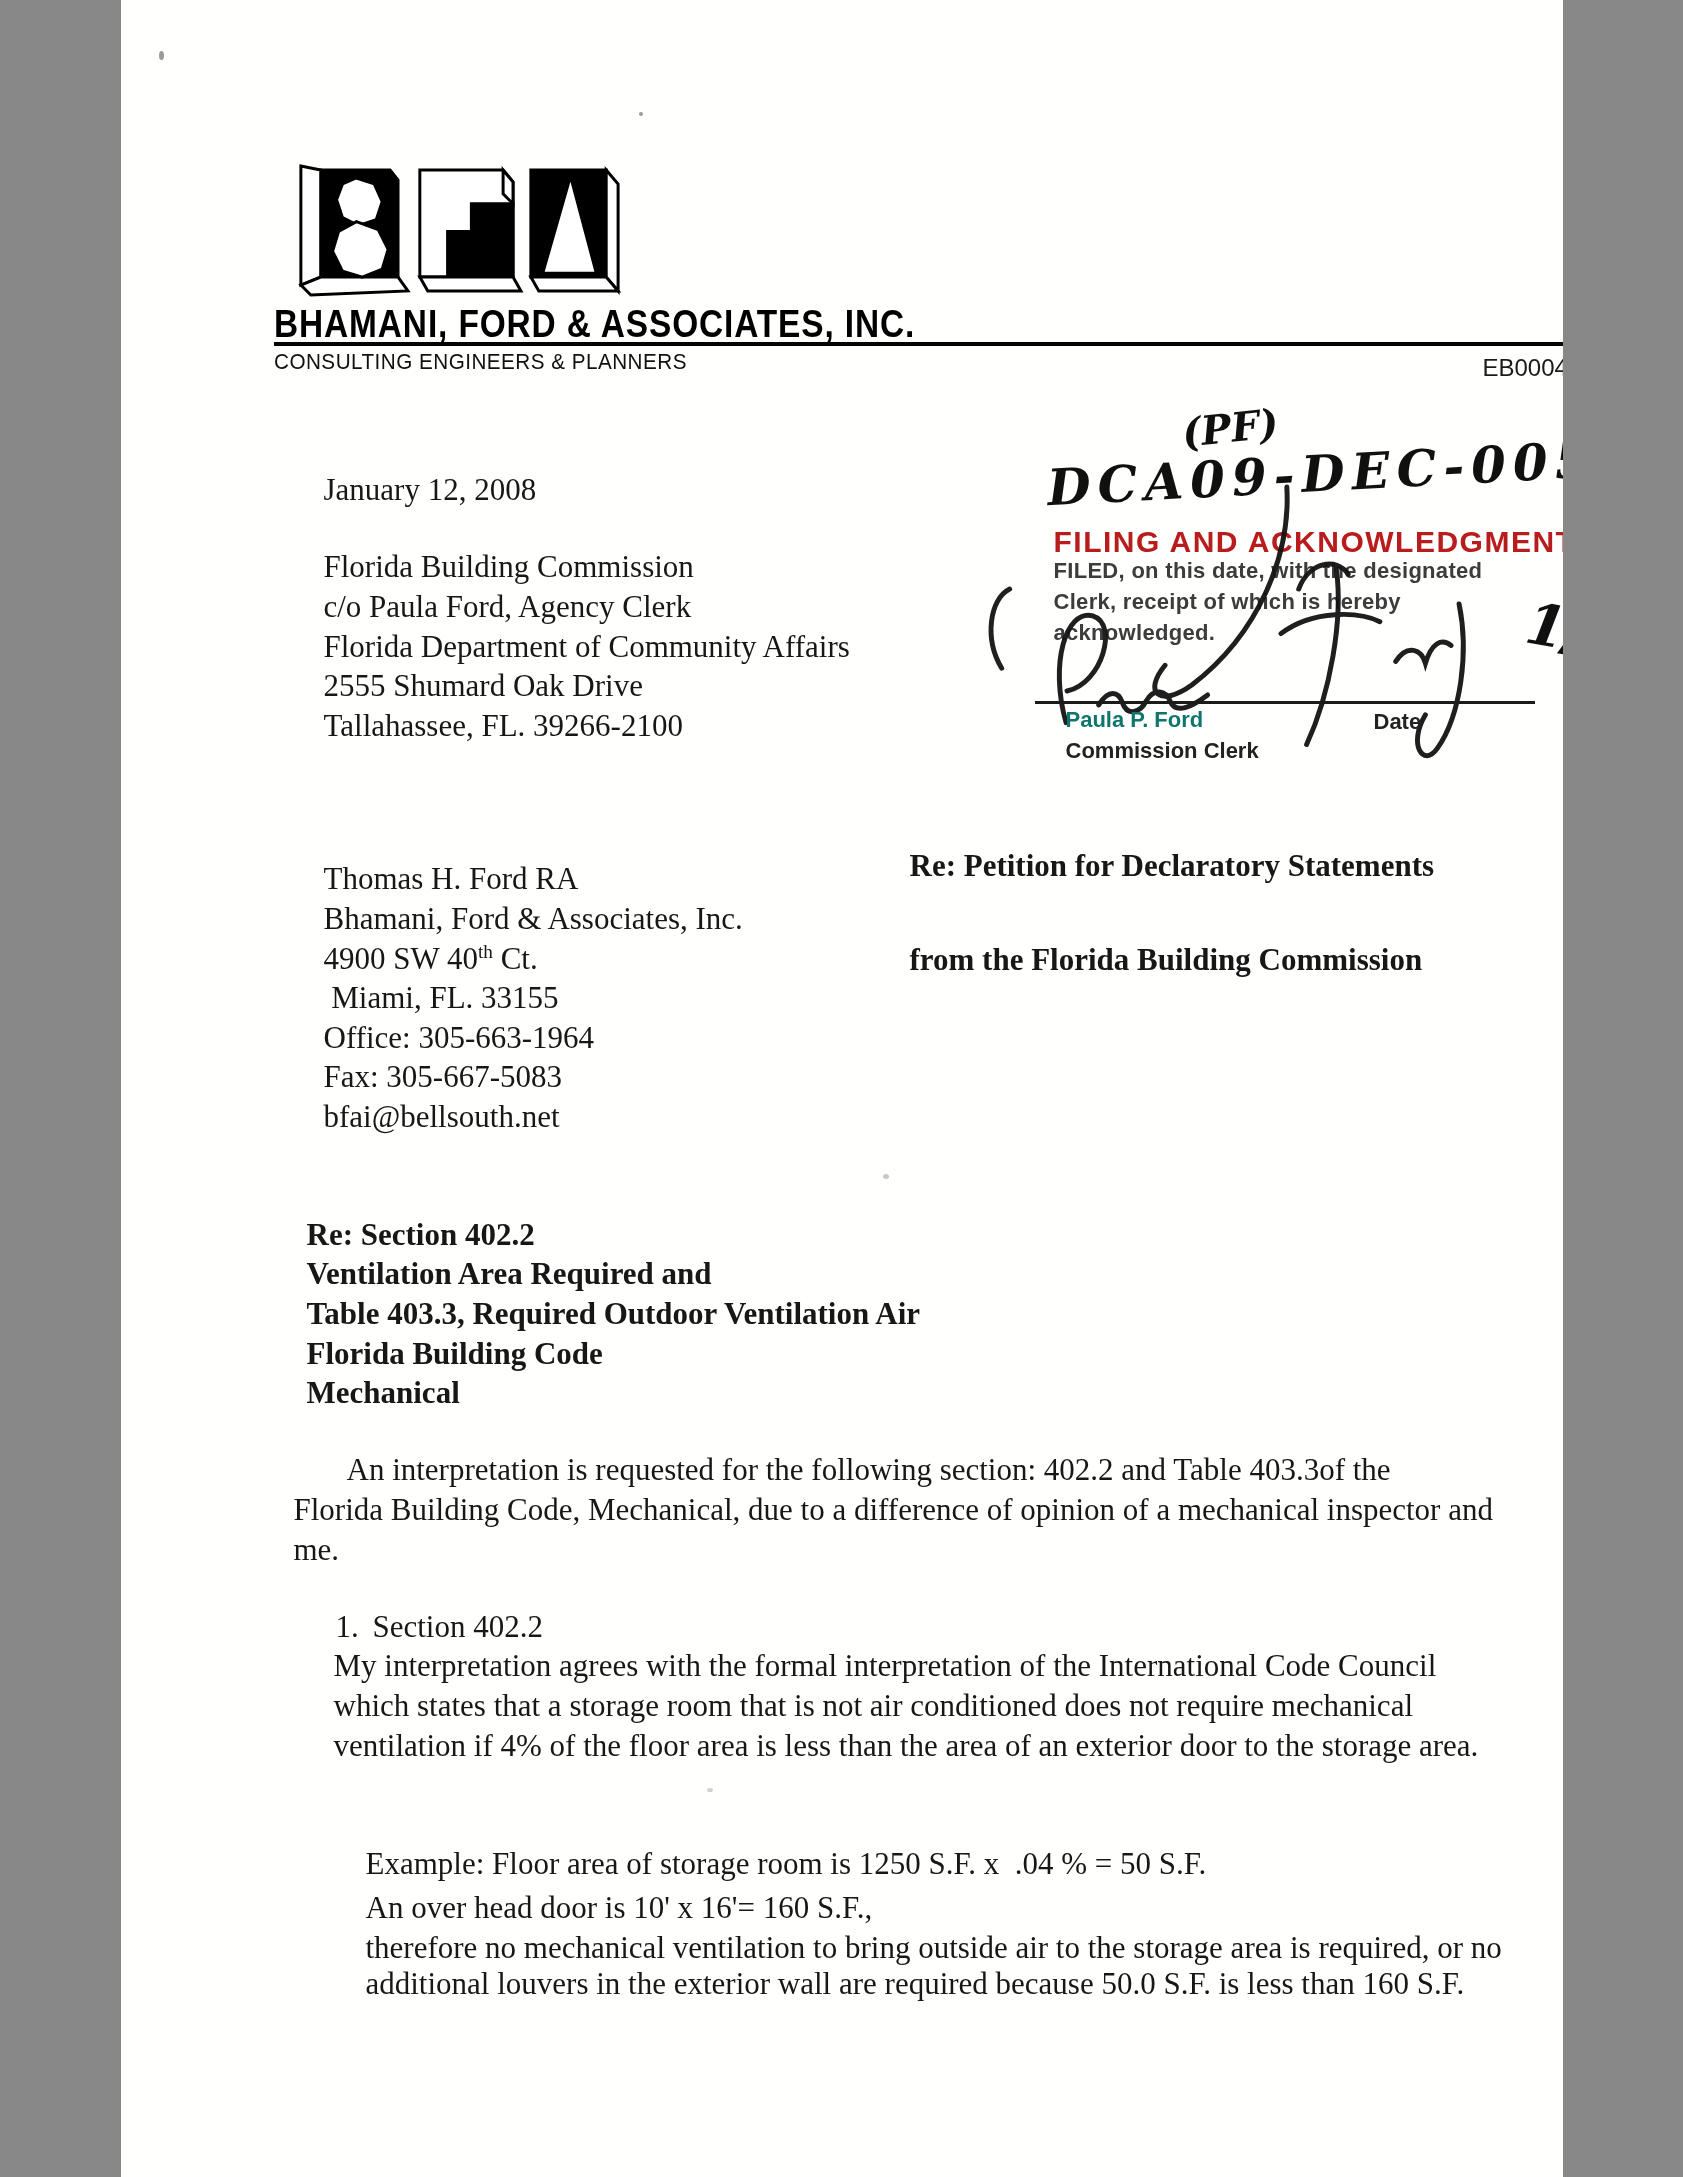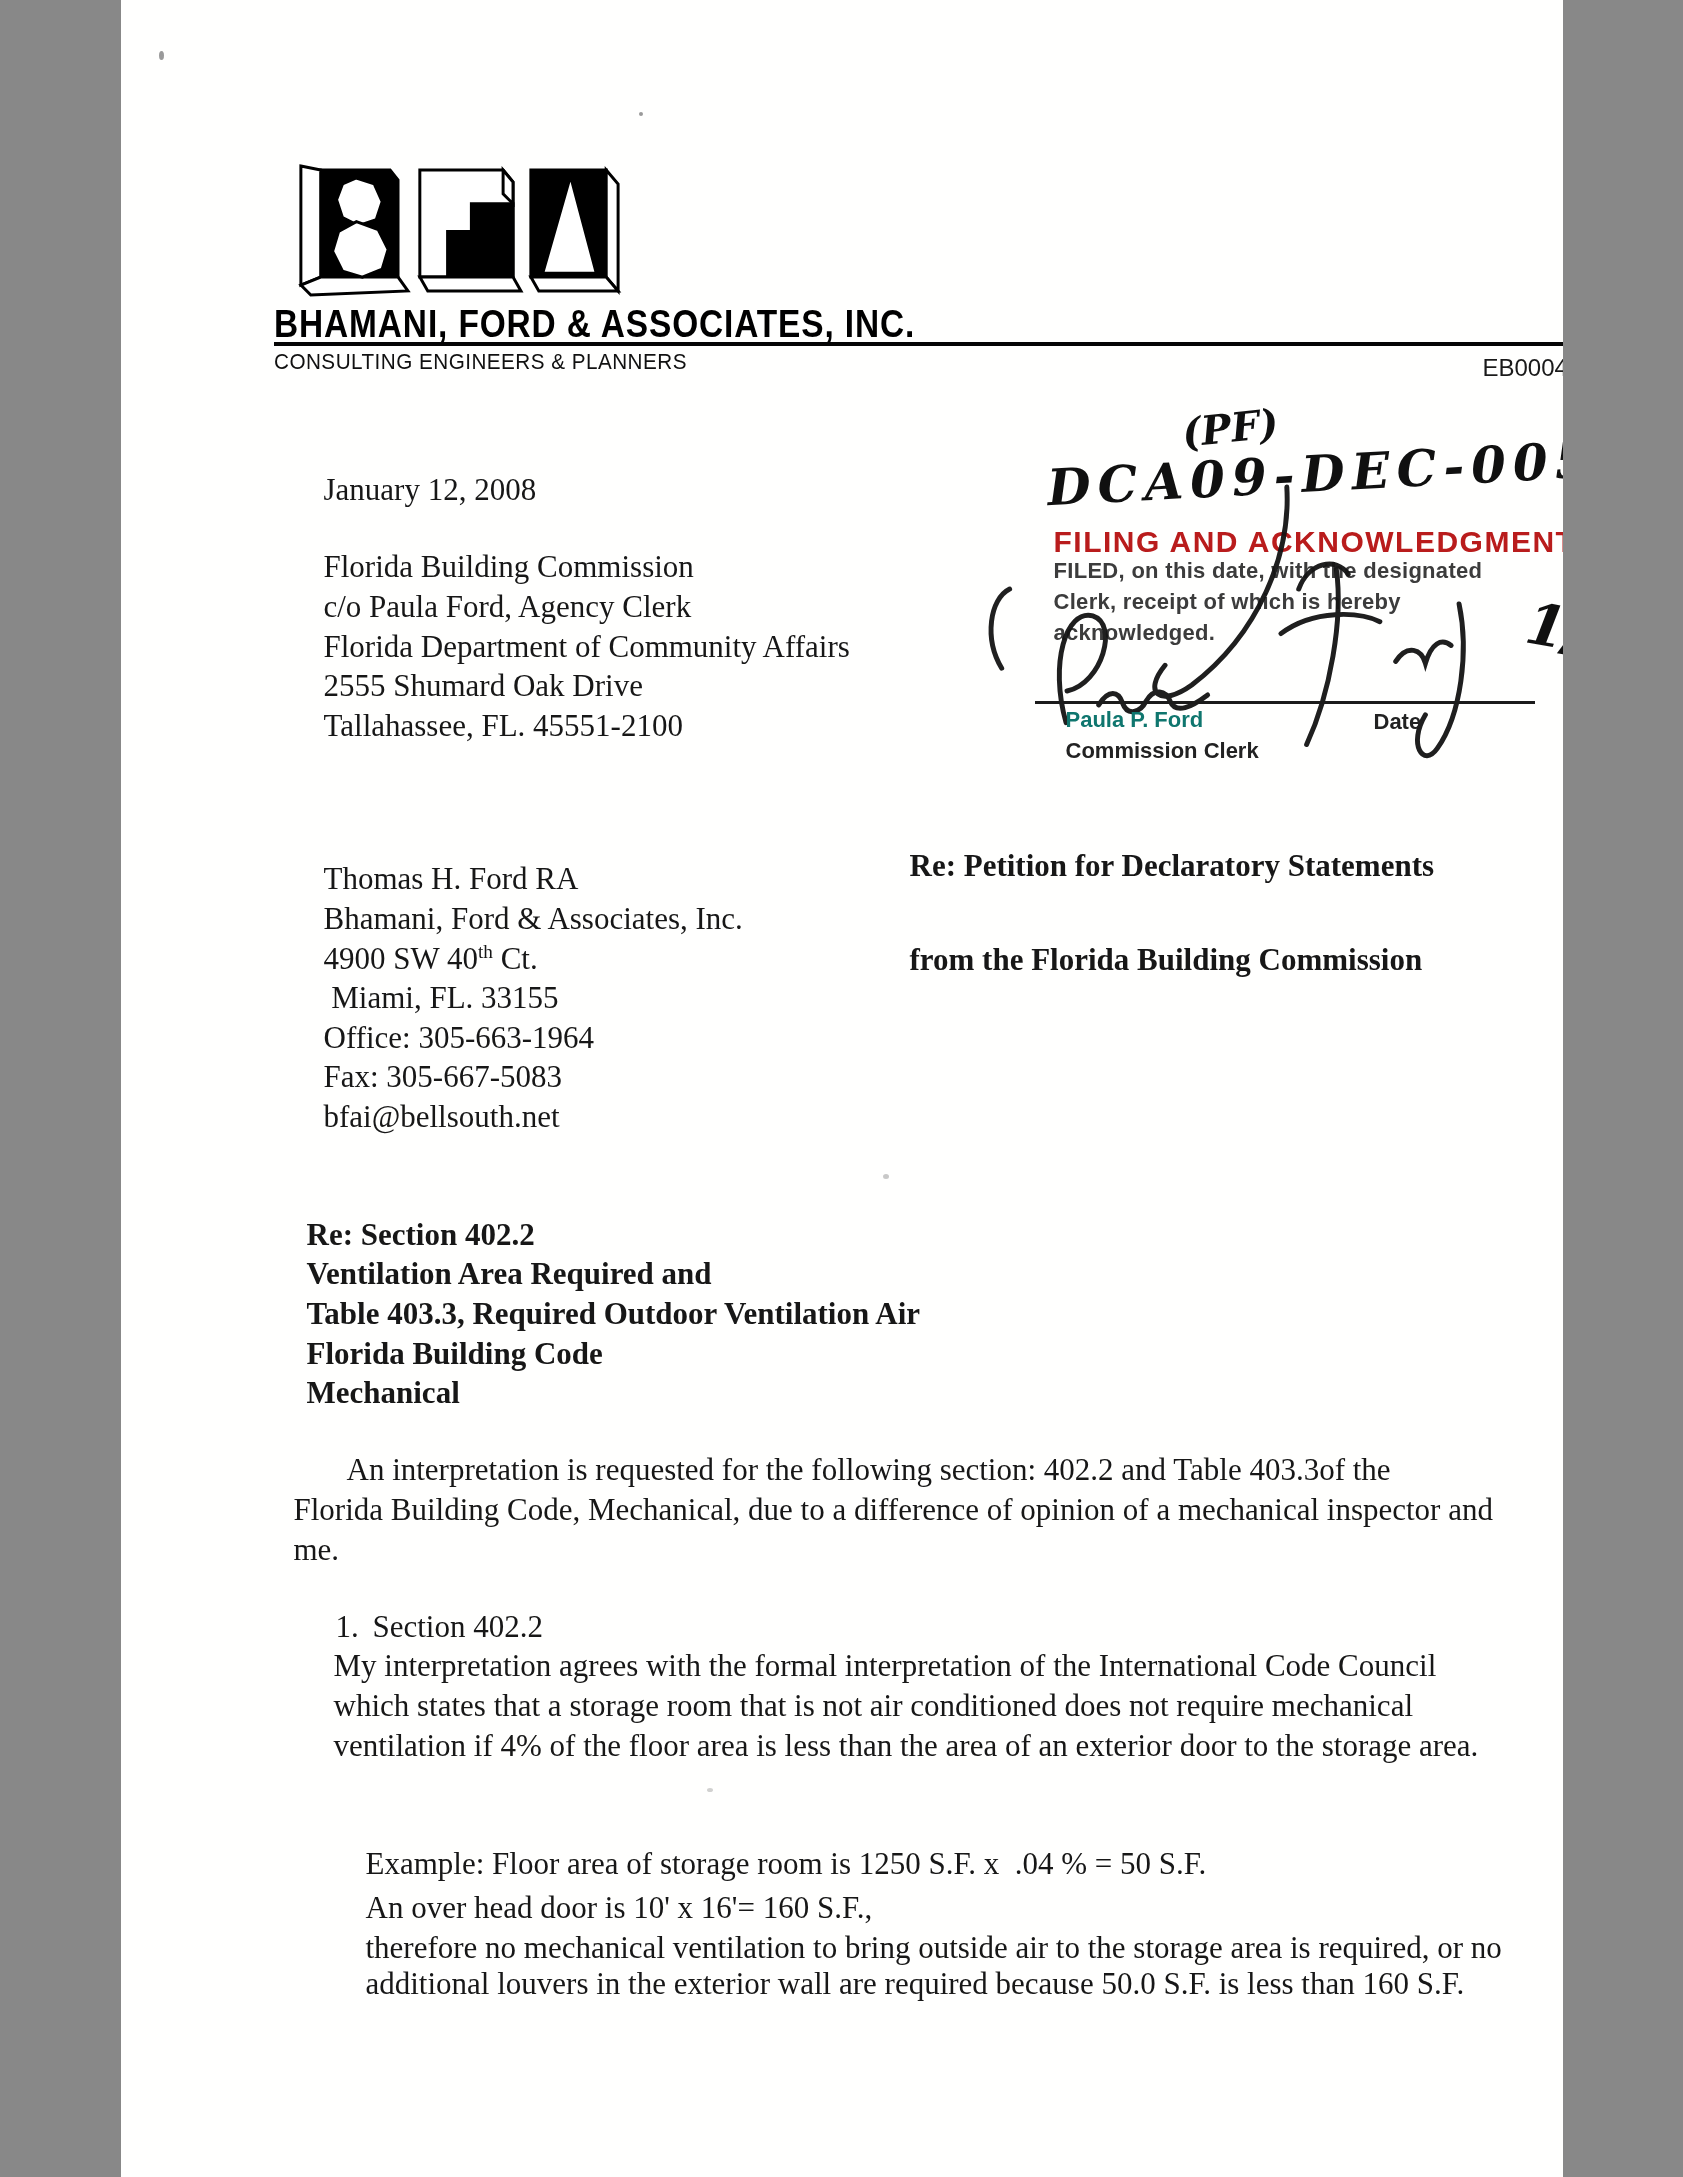--- a/index.html
+++ b/index.html
@@ -65,21 +65,21 @@
   <div class="lh-tag" style="left:153px;top:349px;">CONSULTING ENGINEERS &amp; PLANNERS</div>
   <div class="license" style="left:1362px;top:354px;">EB0004228</div>
 
   <div class="t" style="left:203px;top:474px;">January 12, 2008</div>
 
   <div>
     <div class="t" style="left:203px;top:551px;">Florida Building Commission</div>
     <div class="t" style="left:203px;top:591px;">c/o Paula Ford, Agency Clerk</div>
     <div class="t" style="left:203px;top:631px;">Florida Department of Community Affairs</div>
     <div class="t" style="left:203px;top:670px;">2555 Shumard Oak Drive</div>
-    <div class="t" style="left:203px;top:710px;">Tallahassee, FL. 45551-2100</div>
+    <div class="t" style="left:203px;top:710px;">Tallahassee, FL. 39266-2100</div>
   </div>
 
   <div>
     <div class="hw" style="left:1061px;top:404px;font-size:40px;transform:rotate(-6deg);">(PF)</div>
     <div class="hw" style="left:926px;top:444px;font-size:50px;letter-spacing:7px;transform:rotate(-3deg);">DCA09-DEC-005</div>
 
     <div class="stamp-t stamp-title" style="left:933px;top:525px;">FILING AND ACKNOWLEDGMENT</div>
     <div class="stamp-t stamp-body" style="left:933px;top:558px;">FILED, on this date, with the designated</div>
     <div class="stamp-t stamp-body" style="left:933px;top:589px;">Clerk, receipt of which is hereby</div>
     <div class="stamp-t stamp-body" style="left:933px;top:620px;">acknowledged.</div>

